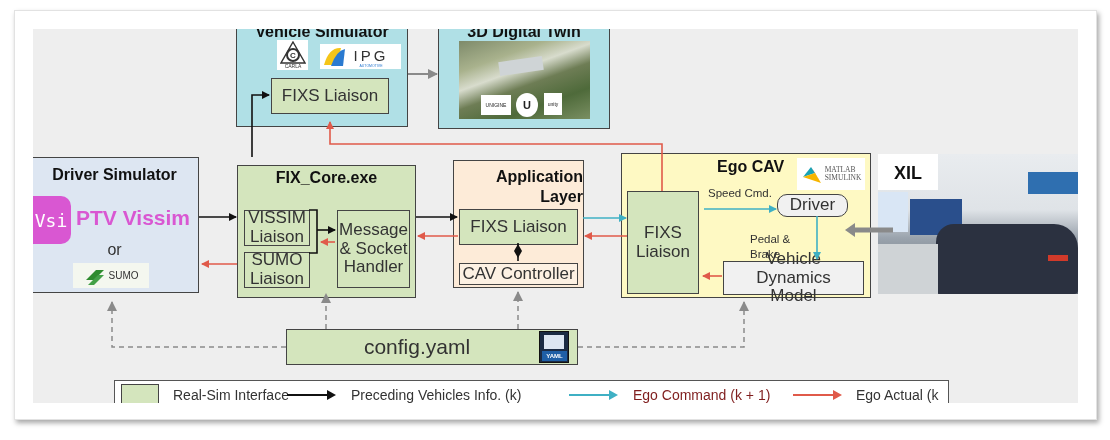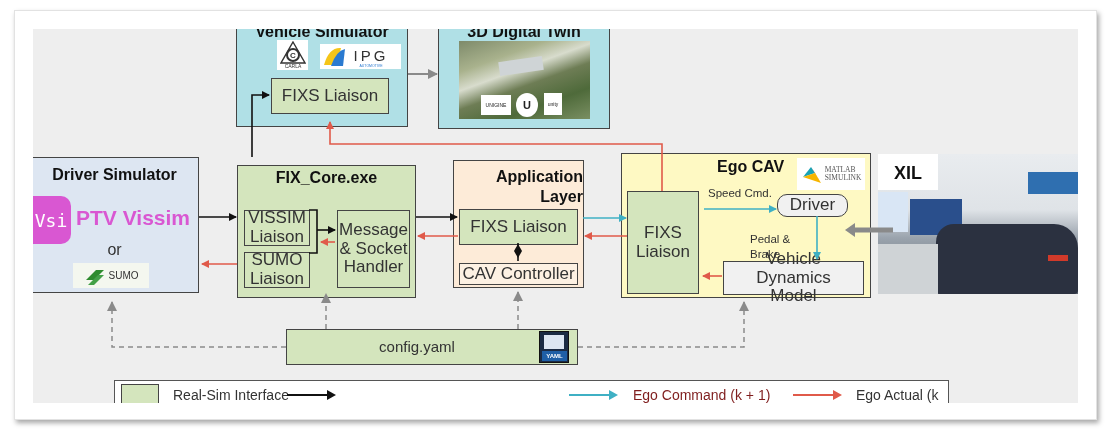--- a/index.html
+++ b/index.html
@@ -134,34 +134,35 @@
     </div>
     <div class="abs" style="left:150px; top:18px; width:50px; height:22px; background:#2f6fb0;"></div>
     <div class="abs" style="left:0; top:38px; width:30px; height:40px; background:#d9e6f5;"></div>
     <div class="abs" style="left:32px; top:45px; width:52px; height:36px; background:#2a4f8c;"></div>
     <div class="abs" style="left:58px; top:70px; width:142px; height:70px; background:#2b3140; border-radius:18px 24px 4px 4px;"></div>
     <div class="abs" style="left:170px; top:101px; width:20px; height:6px; background:#d13a2a;"></div>
     <div class="abs" style="left:0; top:90px; width:60px; height:50px; background:#cfd3d6;"></div>
   </div>
 
   <div class="box green" style="left:253px; top:300px; width:292px; height:36px;">
-    <div class="lbl" style="left:0; top:0; right:30px; bottom:0; font-size:15px;">config.yaml</div>
+    <div class="lbl" style="left:0; top:0; right:30px; bottom:0; font-size:21px;">config.yaml</div>
     <div class="abs" style="left:252px; top:1px; width:30px; height:32px; background:#1b2b44; border:1px solid #111;">
       <div class="abs" style="left:4px; top:3px; width:20px; height:14px; background:#dde6f2;"></div>
       <div class="abs" style="left:2px; top:19px; width:25px; height:10px; background:#1f5fa6; color:#fff; font-size:6px; text-align:center; line-height:10px; font-weight:bold;">YAML</div>
     </div>
   </div>
 
   <div class="box" style="left:81px; top:351px; width:835px; height:56px; background:#fff; border-color:#555;">
     <div class="box green" style="left:6px; top:3px; width:38px; height:30px;"></div>
     <div class="abs" style="left:58px; top:6px; font-size:14px; color:#333;">Real-Sim Interface</div>
     <svg class="abs" style="left:170px; top:8px;" width="52" height="12">
         <line x1="2" y1="6" x2="42" y2="6" stroke="#111" stroke-width="2"></line>
         <polygon points="42,1 51,6 42,11" fill="#111"></polygon>
       </svg>
+    <div class="abs" style="left:236px; top:6px; font-size:14px; color:#333;">Preceding Vehicles Info. (k)</div>
     <svg class="abs" style="left:452px; top:8px;" width="52" height="12">
         <line x1="2" y1="6" x2="42" y2="6" stroke="#3fb0c4" stroke-width="2"></line>
         <polygon points="42,1 51,6 42,11" fill="#3fb0c4"></polygon>
       </svg>
     <div class="abs" style="left:518px; top:6px; font-size:14px; color:#7f1d1d;">Ego Command (k + 1)</div>
     <svg class="abs" style="left:676px; top:8px;" width="52" height="12">
         <line x1="2" y1="6" x2="42" y2="6" stroke="#e05a4a" stroke-width="2"></line>
         <polygon points="42,1 51,6 42,11" fill="#e05a4a"></polygon>
       </svg>
     <div class="abs" style="left:741px; top:6px; font-size:14px; color:#333;">Ego Actual (k + 1)</div>

